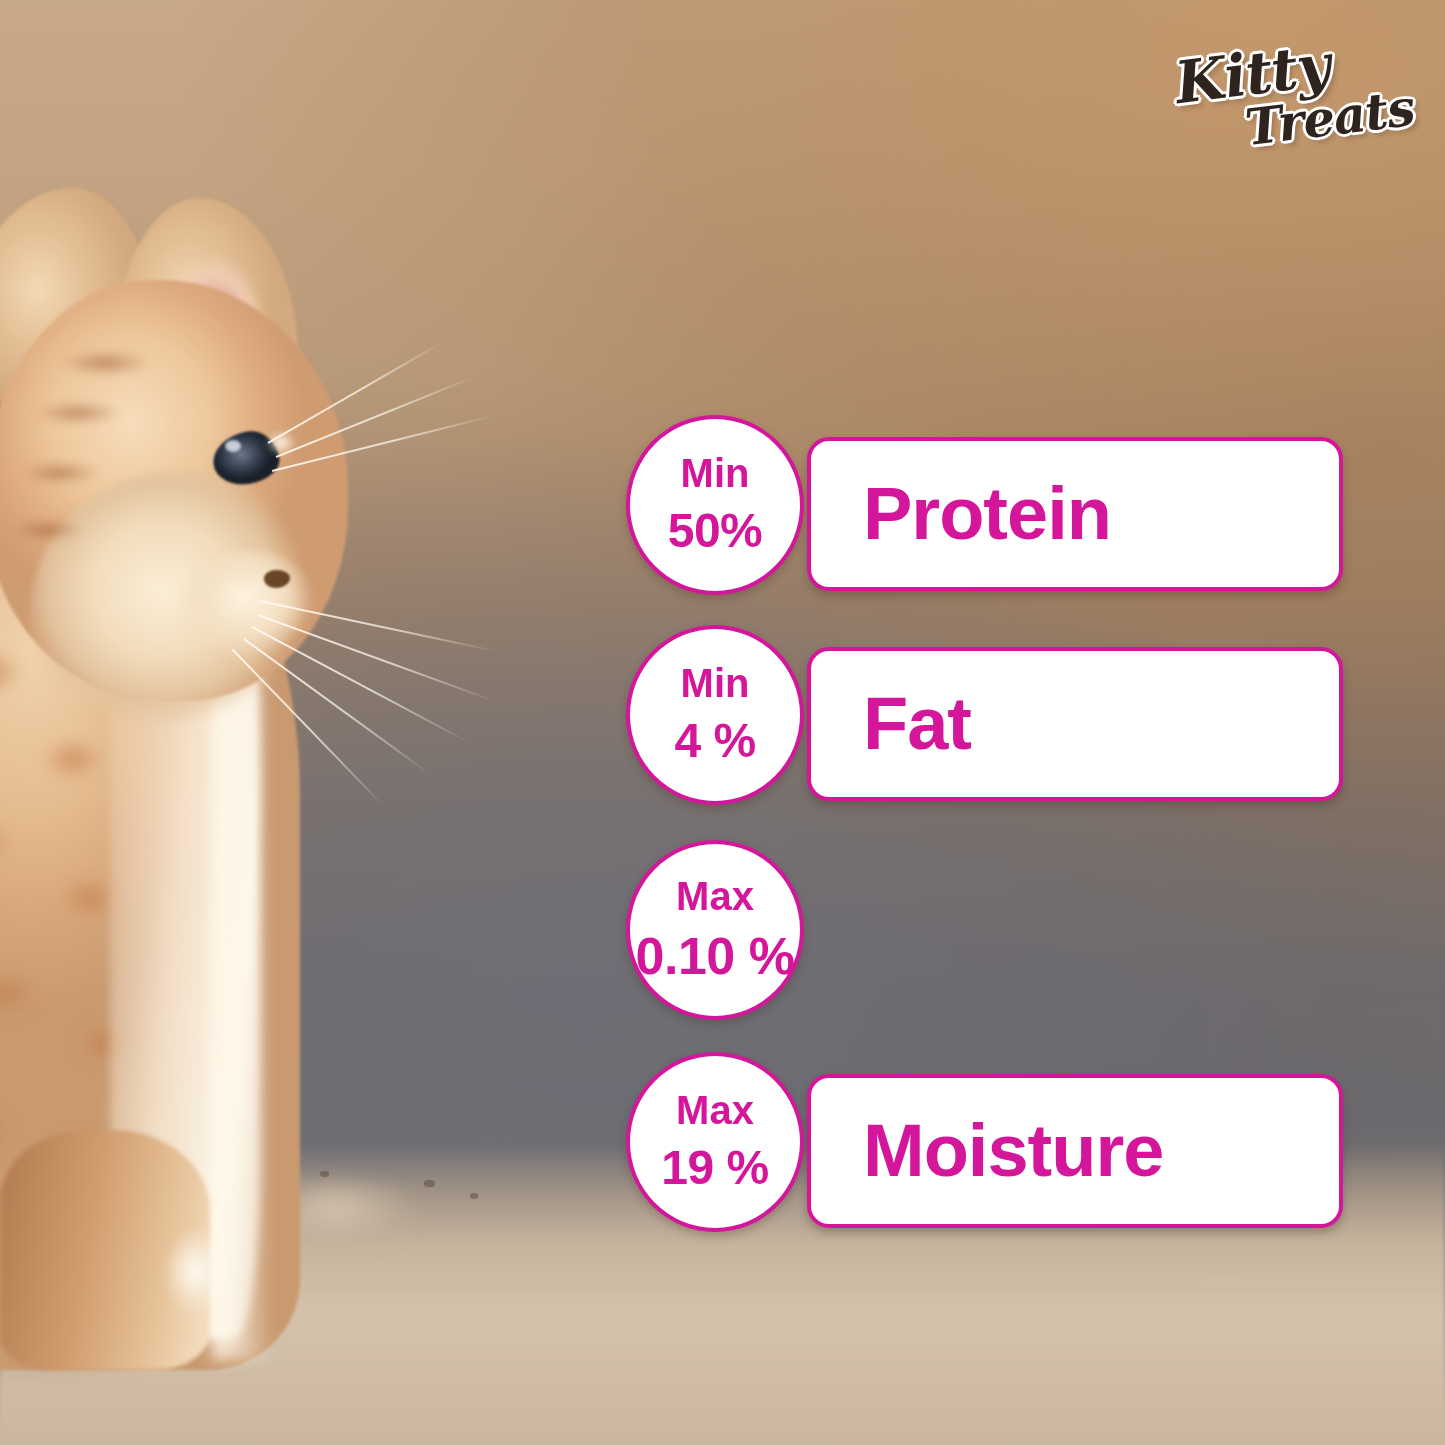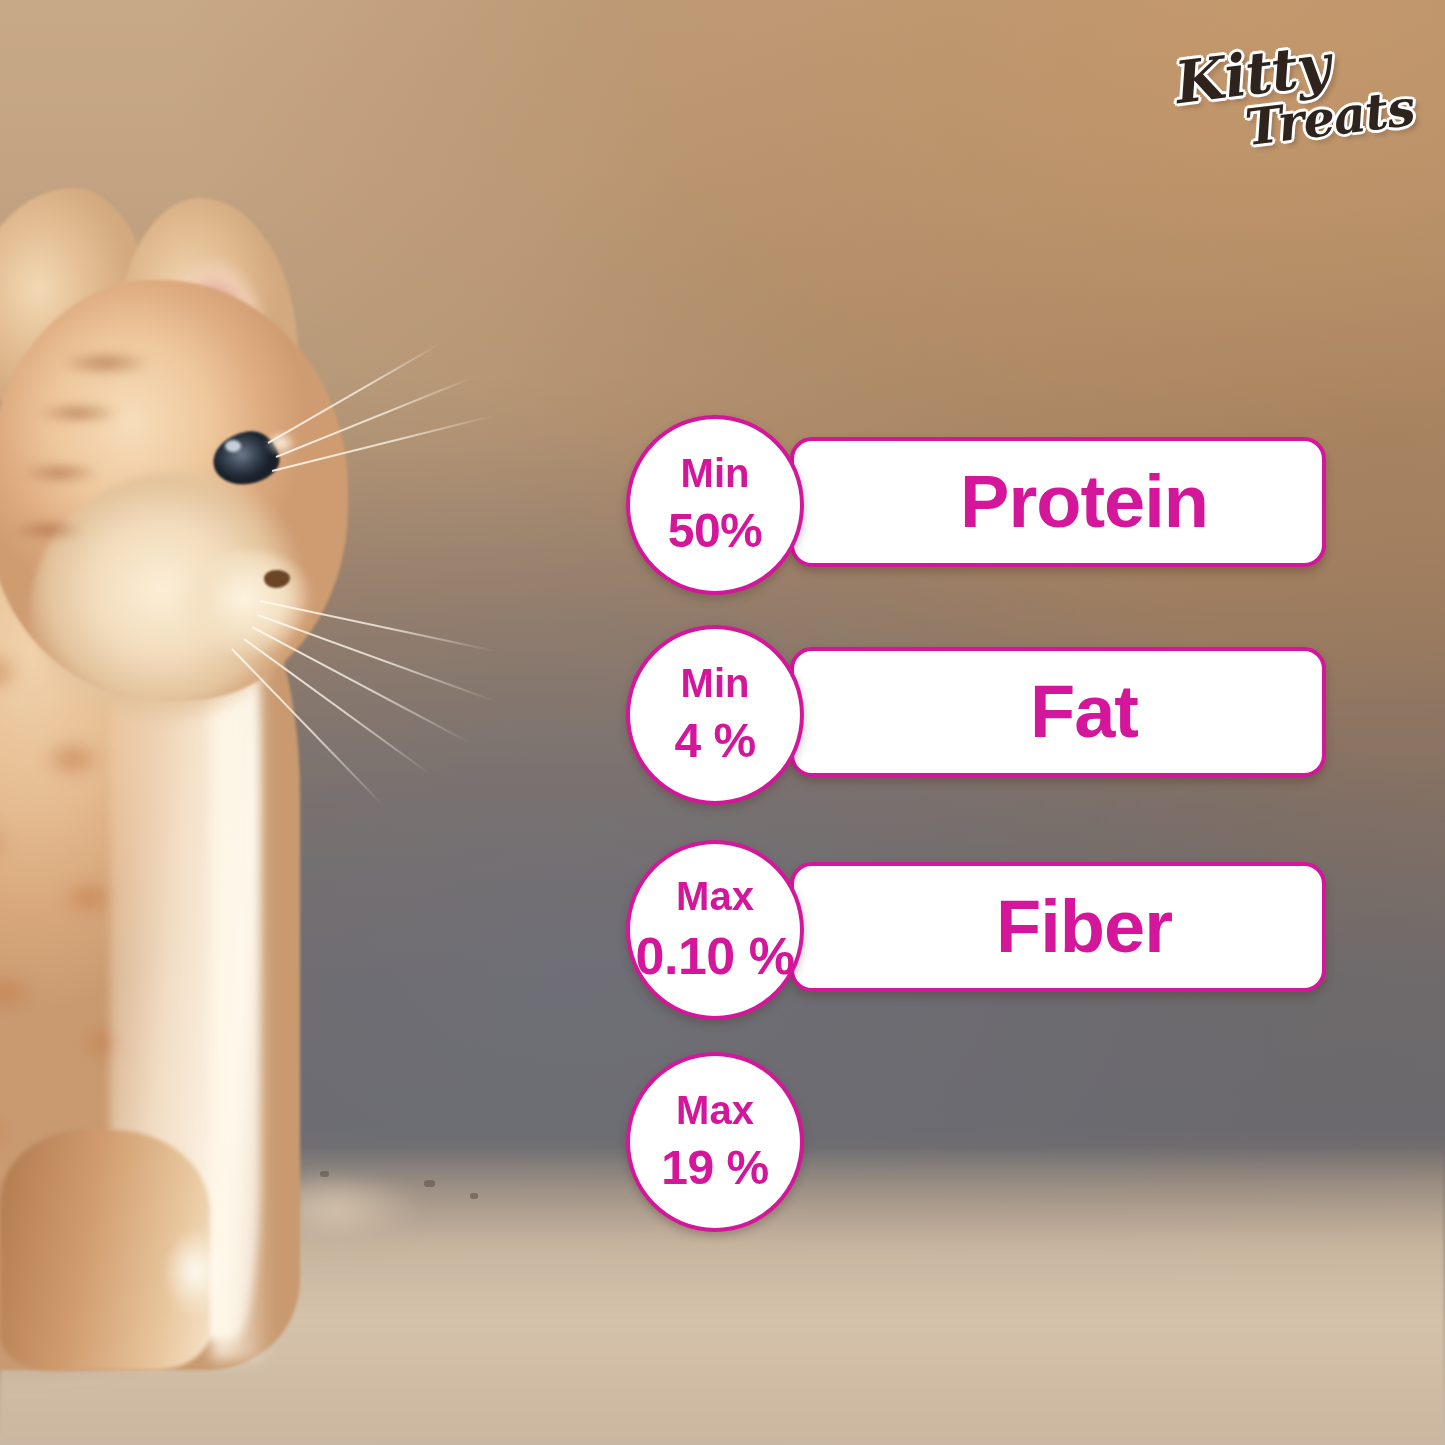--- a/index.html
+++ b/index.html
@@ -285,32 +285,31 @@
     width: 1445px; height: 1445px;
   }
   .row {
     position: absolute;
     left: 626px;
     width: 700px;
     height: 180px;
   }
   .pill {
     position: absolute;
-    left: 164px;
+    left: 181px;
     top: 22px;
     width: 536px;
-    height: 130px;
+    height: 154px;
     background: #ffffff;
     border: 4px solid #D4169B;
     border-radius: 22px;
     box-sizing: border-box;
     box-shadow: 0 5px 8px rgba(70,48,32,0.32);
     display: flex;
     align-items: center;
-    justify-content: center;
   }
   .pill-label {
     margin-left: 52px;
     font-family: "Liberation Sans", sans-serif;
     font-weight: bold;
     font-size: 74px;
     color: #D4169B;
     line-height: 1;
     letter-spacing: -1px;
     white-space: nowrap;
@@ -438,30 +437,30 @@
       <div class="pill">
         <div class="pill-label">Fat</div>
       </div>
       <div class="badge">
         <div class="badge-qualifier">Min</div>
         <div class="badge-value">4 %</div>
       </div>
     </div>
 
     <div class="row" style="top:840px;">
-      <div class="pill">
-        <div class="pill-label">Fiber</div>
-      </div>
       <div class="badge">
         <div class="badge-qualifier">Max</div>
         <div class="badge-value small">0.10 %</div>
       </div>
     </div>
 
     <div class="row" style="top:1052px;">
+      <div class="pill">
+        <div class="pill-label">Moisture</div>
+      </div>
       <div class="badge">
         <div class="badge-qualifier">Max</div>
         <div class="badge-value">19 %</div>
       </div>
     </div>
 
   </div>
 </div>
 
 </body></html>

